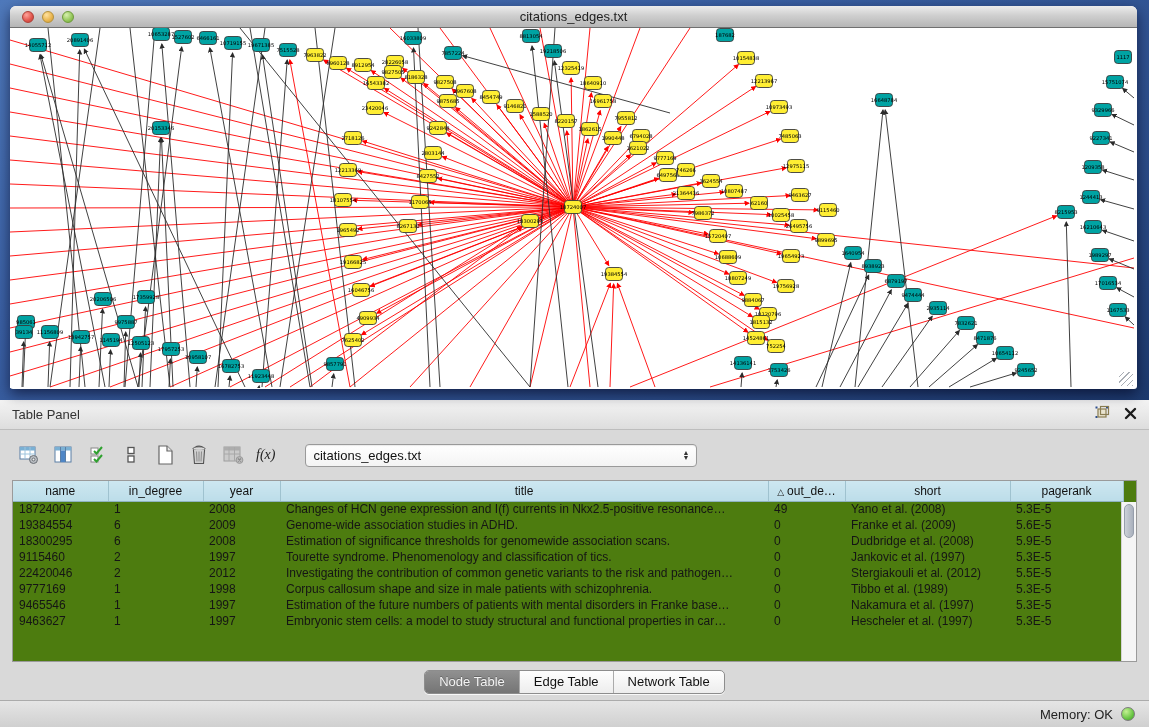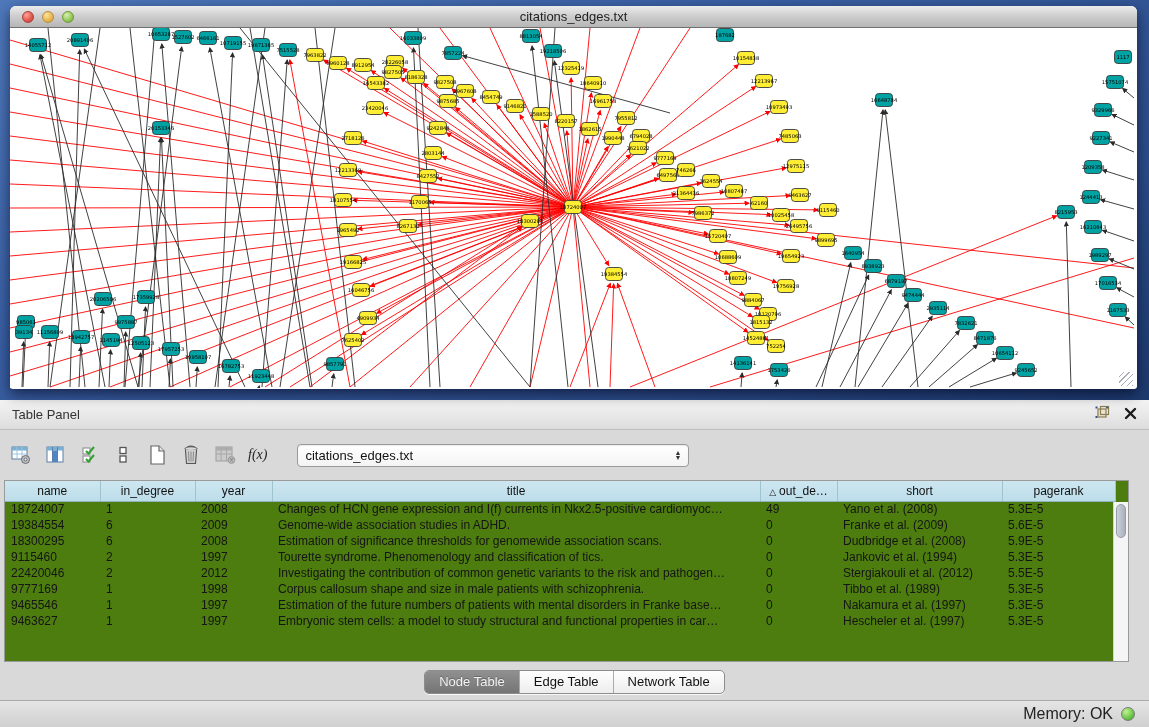--- a/index.html
+++ b/index.html
@@ -41,21 +41,21 @@
   }
   
   .panel-header {
     height:30px; display:flex; align-items:center; padding:0 12px;
     background:linear-gradient(#f4f4f4,#dddddd);
     border-bottom:1px solid #bdbdbd;
     gap:32px;
   }
   .panel-title { flex:1; font-size:13px; color:#333; }
   .ph-icons { display:flex; align-items:center; gap:14px; }
-  .panel-body { height:270px; background:#d9d9d9; padding:6px 4px 0; position:relative; }
+  .panel-body { height:270px; background:#d9d9d9; padding:6px 12px 0; position:relative; }
   .toolbar { display:flex; align-items:center; height:38px; gap:12px; padding:0 6px; margin-bottom:6px; }
   .tbtn { display:flex; align-items:center; justify-content:center; width:22px; height:22px; }
   .fx { font-family:"Liberation Serif",serif; font-style:italic; font-size:14px; color:#222; width:auto; }
   .combo {
     width:392px; height:23px; margin-left:18px;
     background:linear-gradient(#ffffff,#f4f4f4);
     border:1px solid #9a9a9a; border-radius:4px;
     display:flex; align-items:center; padding:0 7px;
     font-size:13px; color:#111;
     box-shadow:inset 0 1px 1px rgba(0,0,0,.08);
@@ -99,21 +99,21 @@
   }
   .segment:first-child { border-left:none; }
   .segment.active {
     background:linear-gradient(#909090,#757575); color:#f3f3f3;
     text-shadow:0 -1px 0 rgba(0,0,0,.25);
   }
   .statusbar {
     height:27px; background:linear-gradient(#e5e5e5,#d0d0d0);
     border-top:1px solid #ababab;
     display:flex; align-items:center; justify-content:flex-end;
-    padding:0 14px; gap:8px; font-size:16px; color:#222;
+    padding:0 14px; gap:8px; font-size:13px; color:#222;
   }
   .status-dot {
     width:14px; height:14px; border-radius:50%;
     background:radial-gradient(circle at 35% 30%, #c4f193, #63c23f 65%, #3f9c28);
     border:1px solid #7c7c7c;
   }
 </style>
 </head>
 <body>
 
@@ -897,21 +897,21 @@
             <th><span class="sort-glyph">△</span>out_de…</th>
             <th>short</th>
             <th>pagerank</th>
           </tr>
       </thead>
       <tbody id="tbody">
           <tr>
             <td>18724007</td>
             <td>1</td>
             <td>2008</td>
-            <td>Changes of HCN gene expression and I(f) currents in Nkx2.5-positive cardiomyoc…</td>
+            <td>Changes of HCN gene expression and I(f) currents in Nkx2.5-positive resonance…</td>
             <td>49</td>
             <td>Yano et al. (2008)</td>
             <td>5.3E-5</td>
           </tr>
           <tr>
             <td>19384554</td>
             <td>6</td>
             <td>2009</td>
             <td>Genome-wide association studies in ADHD.</td>
             <td>0</td>
@@ -926,21 +926,21 @@
             <td>0</td>
             <td>Dudbridge et al. (2008)</td>
             <td>5.9E-5</td>
           </tr>
           <tr>
             <td>9115460</td>
             <td>2</td>
             <td>1997</td>
             <td>Tourette syndrome. Phenomenology and classification of tics.</td>
             <td>0</td>
-            <td>Jankovic et al. (1994)</td>
+            <td>Jankovic et al. (1997)</td>
             <td>5.3E-5</td>
           </tr>
           <tr>
             <td>22420046</td>
             <td>2</td>
             <td>2012</td>
             <td>Investigating the contribution of common genetic variants to the risk and pathogen…</td>
             <td>0</td>
             <td>Stergiakouli et al. (2012)</td>
             <td>5.5E-5</td>

